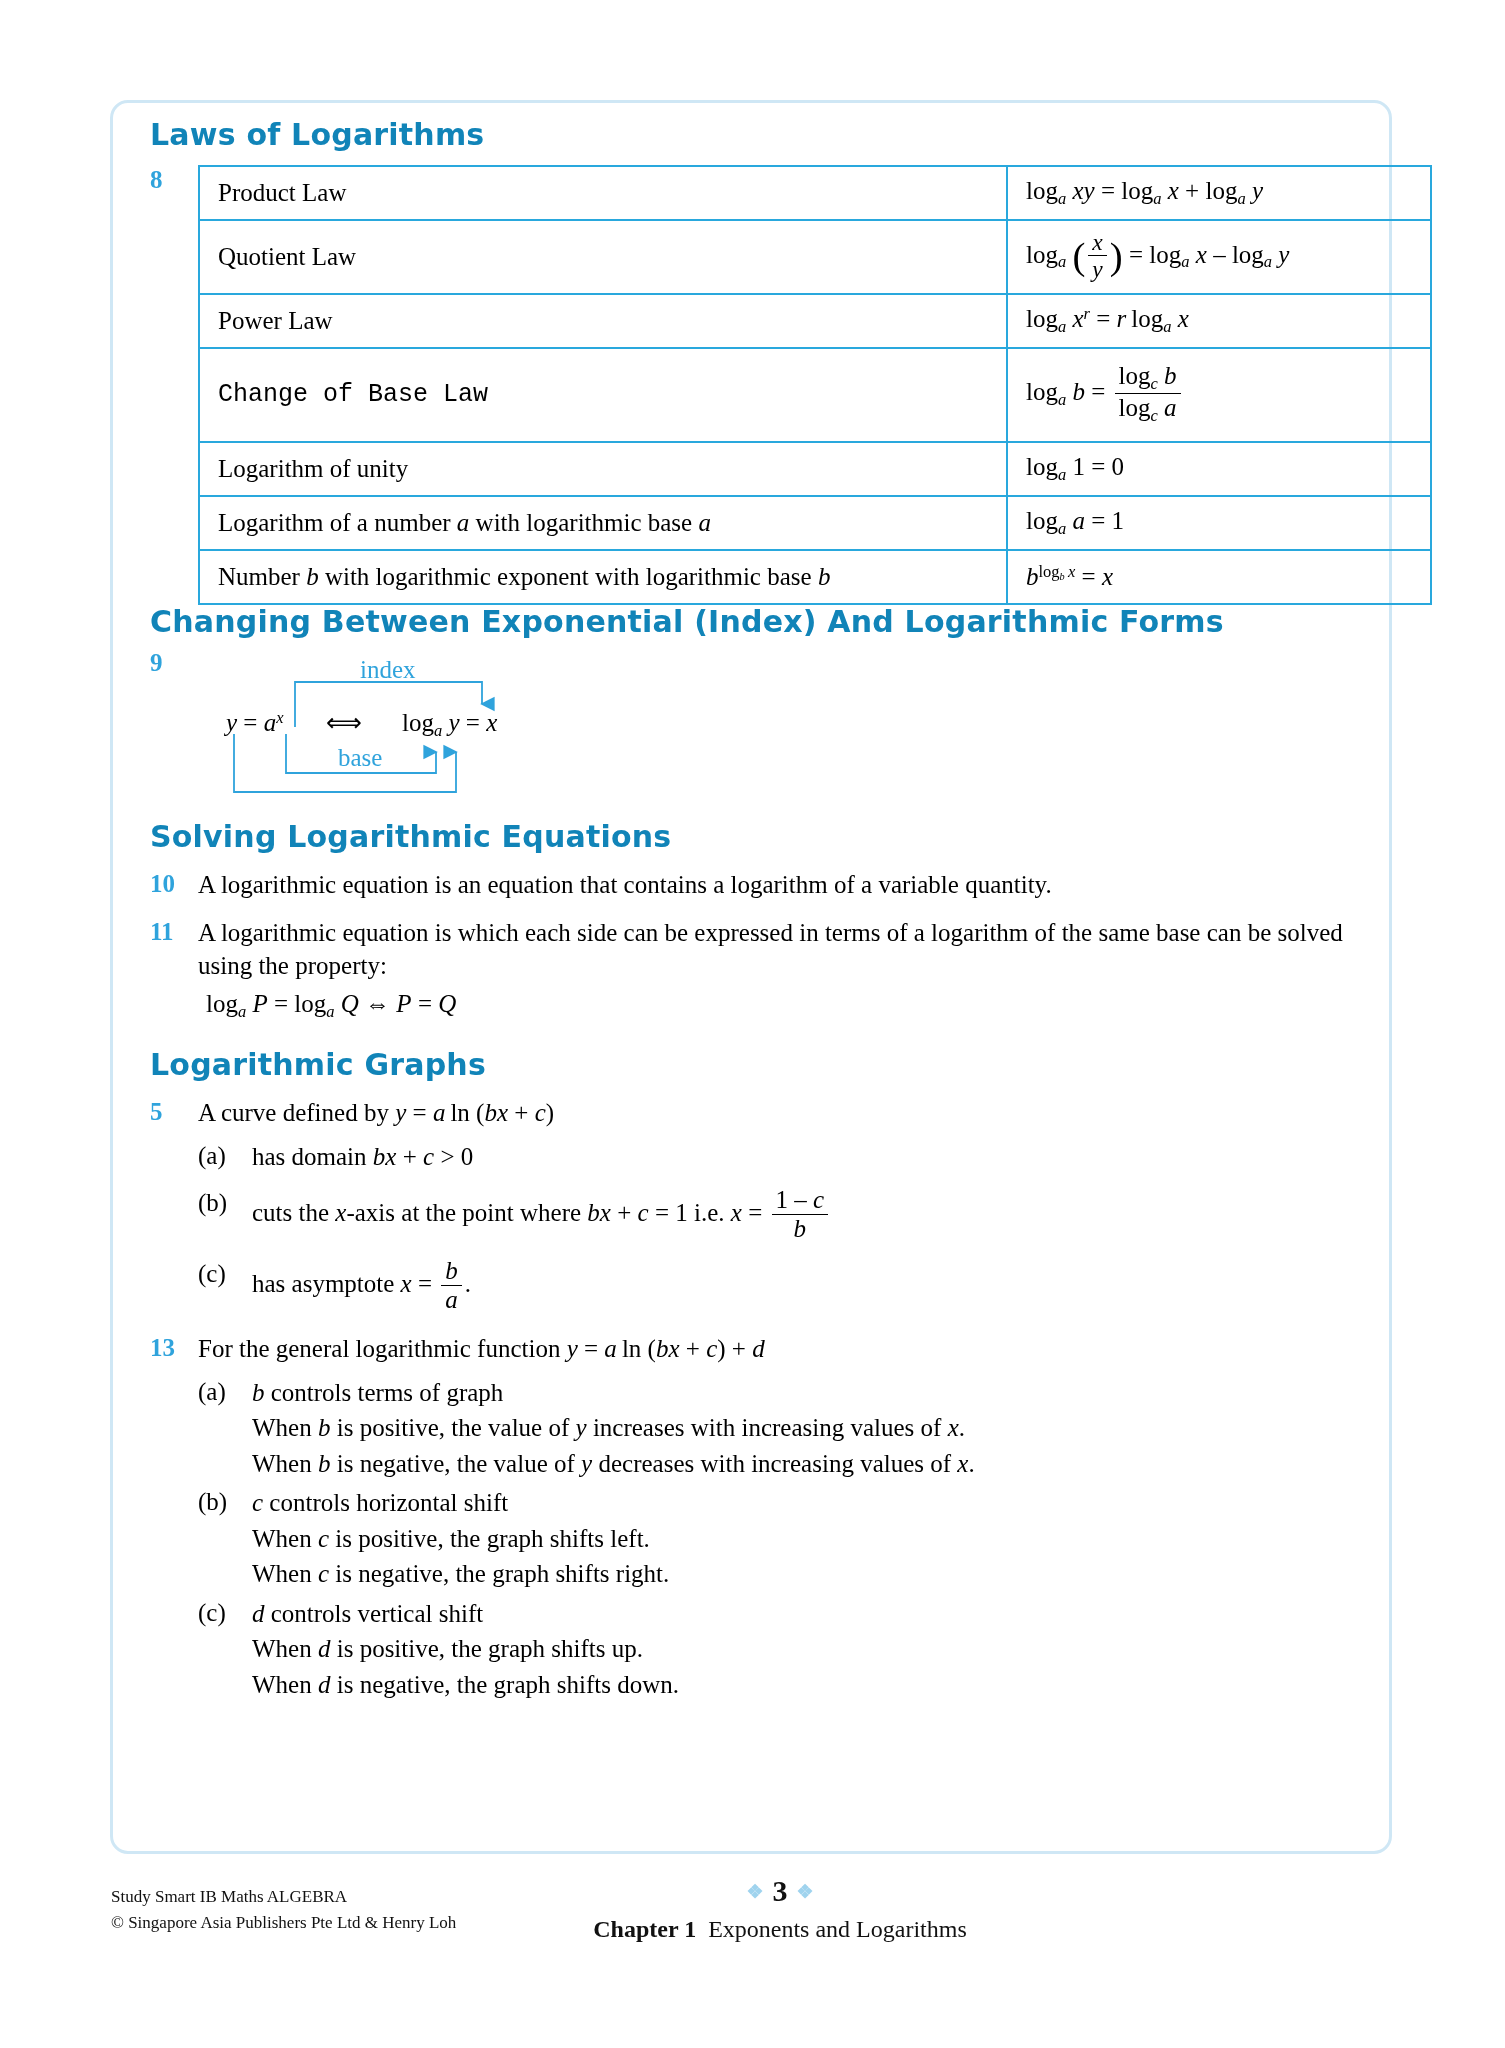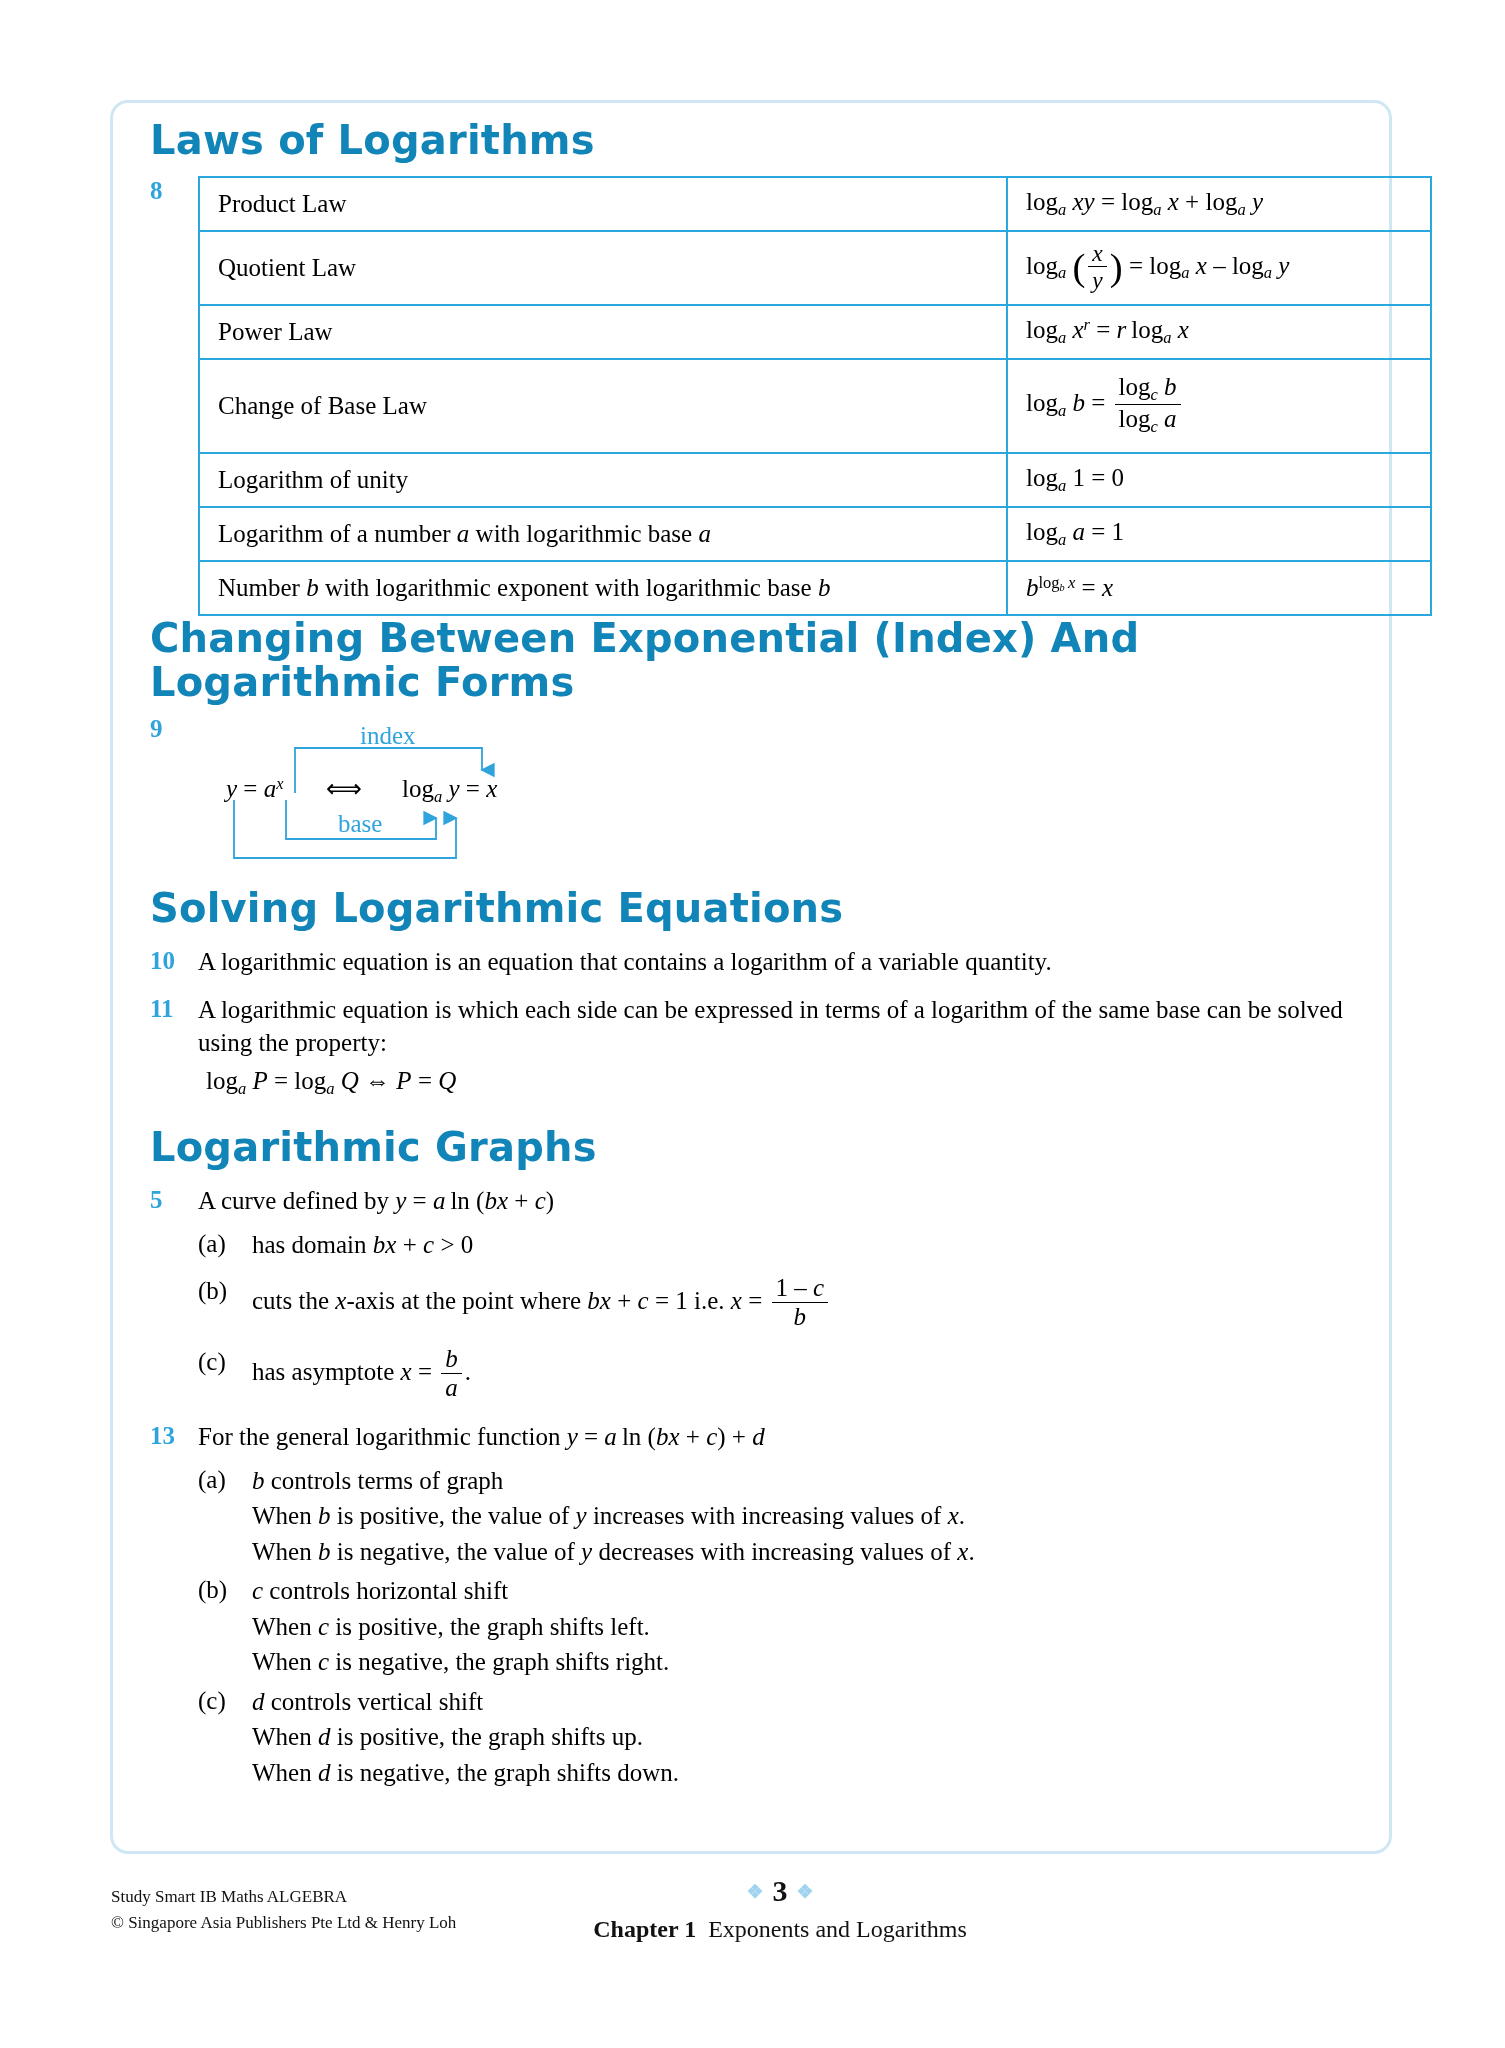--- a/index.html
+++ b/index.html
@@ -40,21 +40,21 @@
   .content {
     position: absolute;
     left: 150px;
     top: 118px;
     width: 1210px;
   }
 
   h2.section-title {
     font-family: "DejaVu Sans", sans-serif;
     font-weight: bold;
-    font-size: 40px;
+    font-size: 30px;
     color: #1184b8;
     margin: 0;
     letter-spacing: 0.2px;
     line-height: 1.1;
   }
 
   
   .num {
     font-family: "Liberation Serif", serif;
     font-weight: bold;
@@ -260,21 +260,21 @@
               <span class="up">log</span><span class="sub">a</span>&nbsp;<span class="paren">(</span><span class="frac frac-sm"><span class="nu m">x</span><span class="de m">y</span></span><span class="paren">)</span> = <span class="up">log</span><span class="sub">a</span>&nbsp;<span class="m">x</span> – <span class="up">log</span><span class="sub">a</span>&nbsp;<span class="m">y</span>
             </td>
           </tr>
           <tr>
             <td class="law-name">Power Law</td>
             <td class="law-formula">
               <span class="up">log</span><span class="sub">a</span>&nbsp;<span class="m">x</span><span class="sup">r</span> = <span class="m">r</span> <span class="up">log</span><span class="sub">a</span>&nbsp;<span class="m">x</span>
             </td>
           </tr>
           <tr>
-            <td class="law-name" style="height:74px;">Change of Base Law</td>
+            <td class="law-name" style="height:74px;font-family:Liberation Mono, monospace;">Change of Base Law</td>
             <td class="law-formula">
               <span class="up">log</span><span class="sub">a</span>&nbsp;<span class="m">b</span> =
               <span class="frac"><span class="nu"><span class="up">log</span><span class="sub">c</span>&nbsp;<span class="m">b</span></span><span class="de"><span class="up">log</span><span class="sub">c</span>&nbsp;<span class="m">a</span></span></span>
             </td>
           </tr>
           <tr>
             <td class="law-name">Logarithm of unity</td>
             <td class="law-formula">
               <span class="up">log</span><span class="sub">a</span>&nbsp;1 = 0
             </td>

